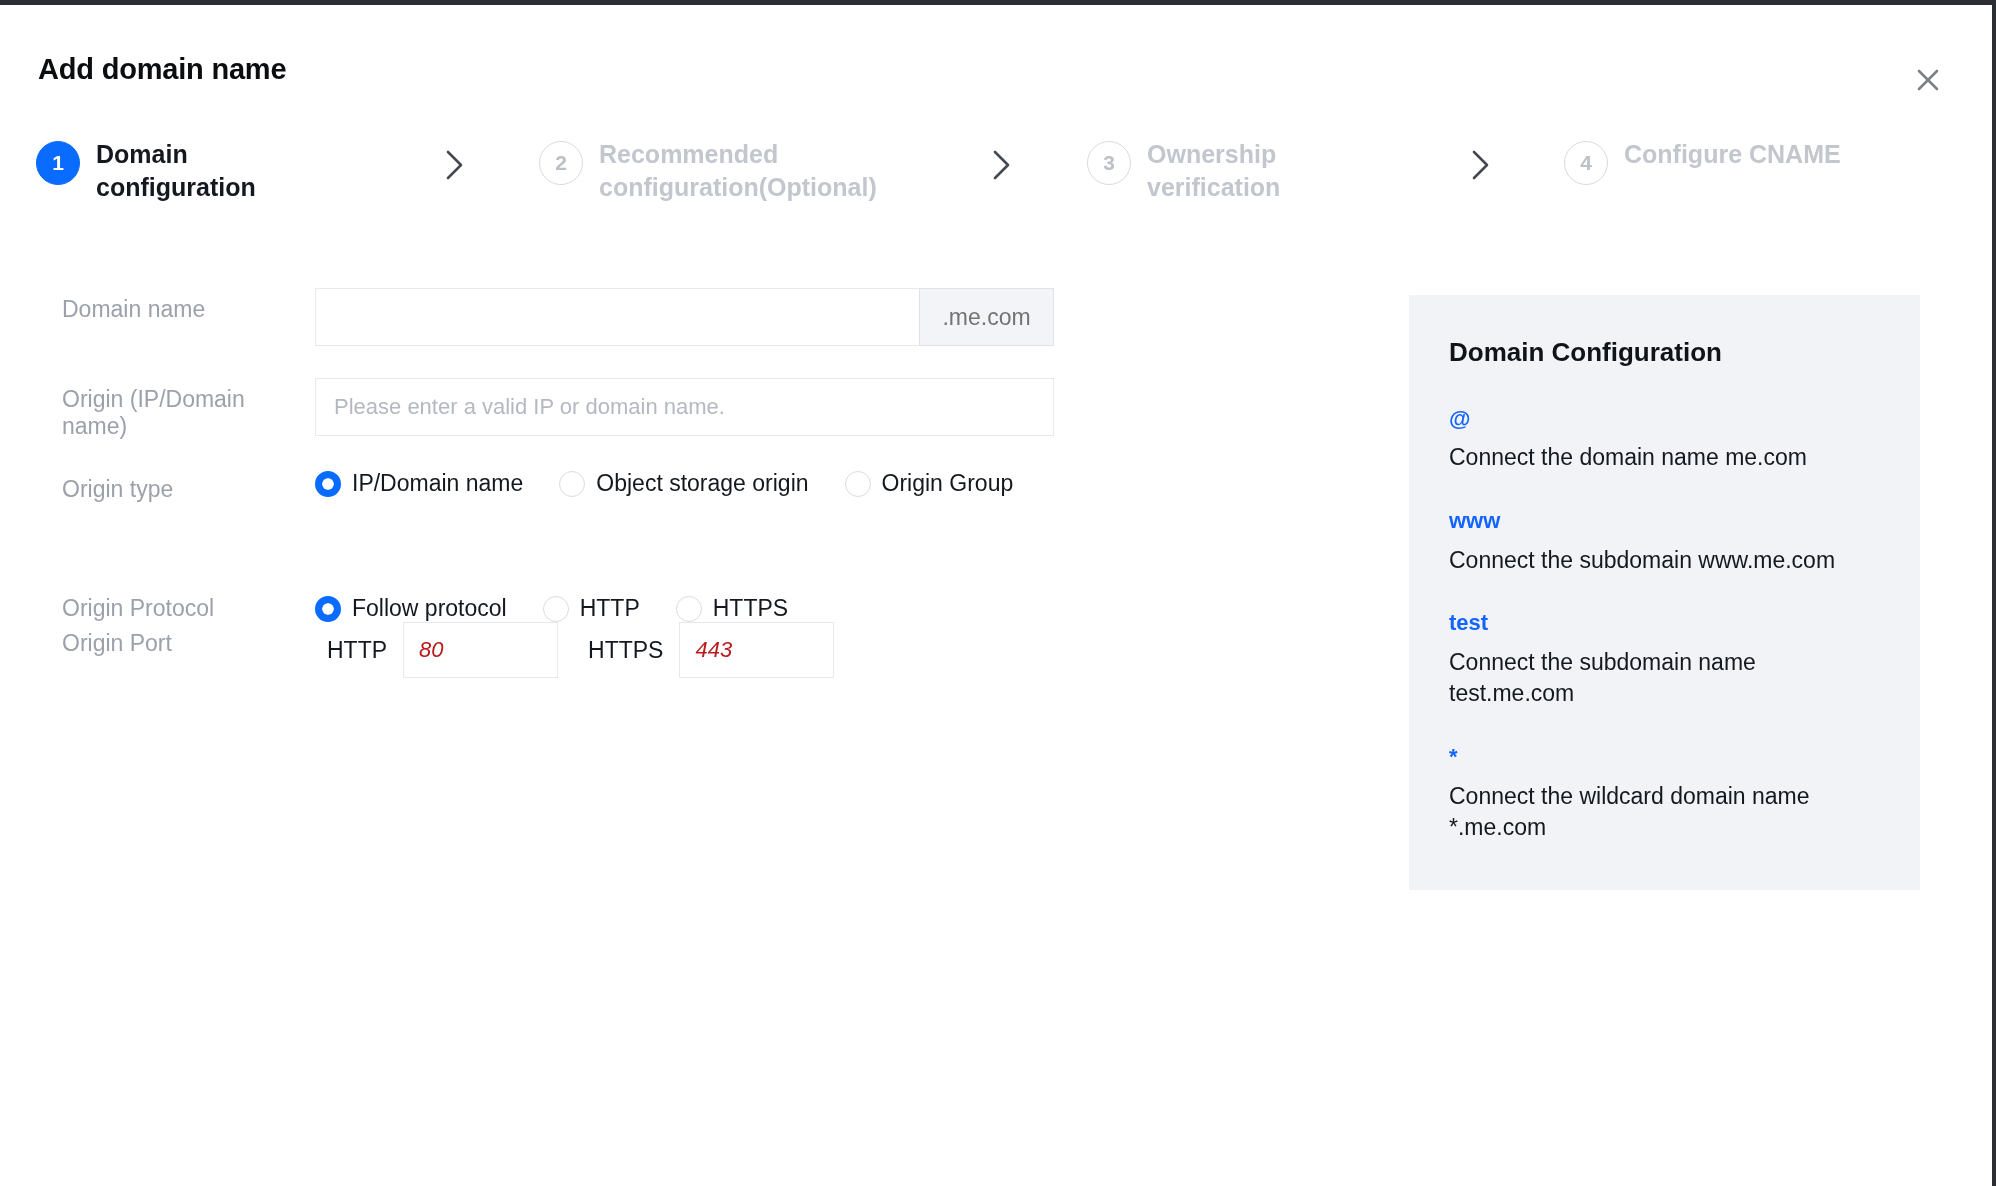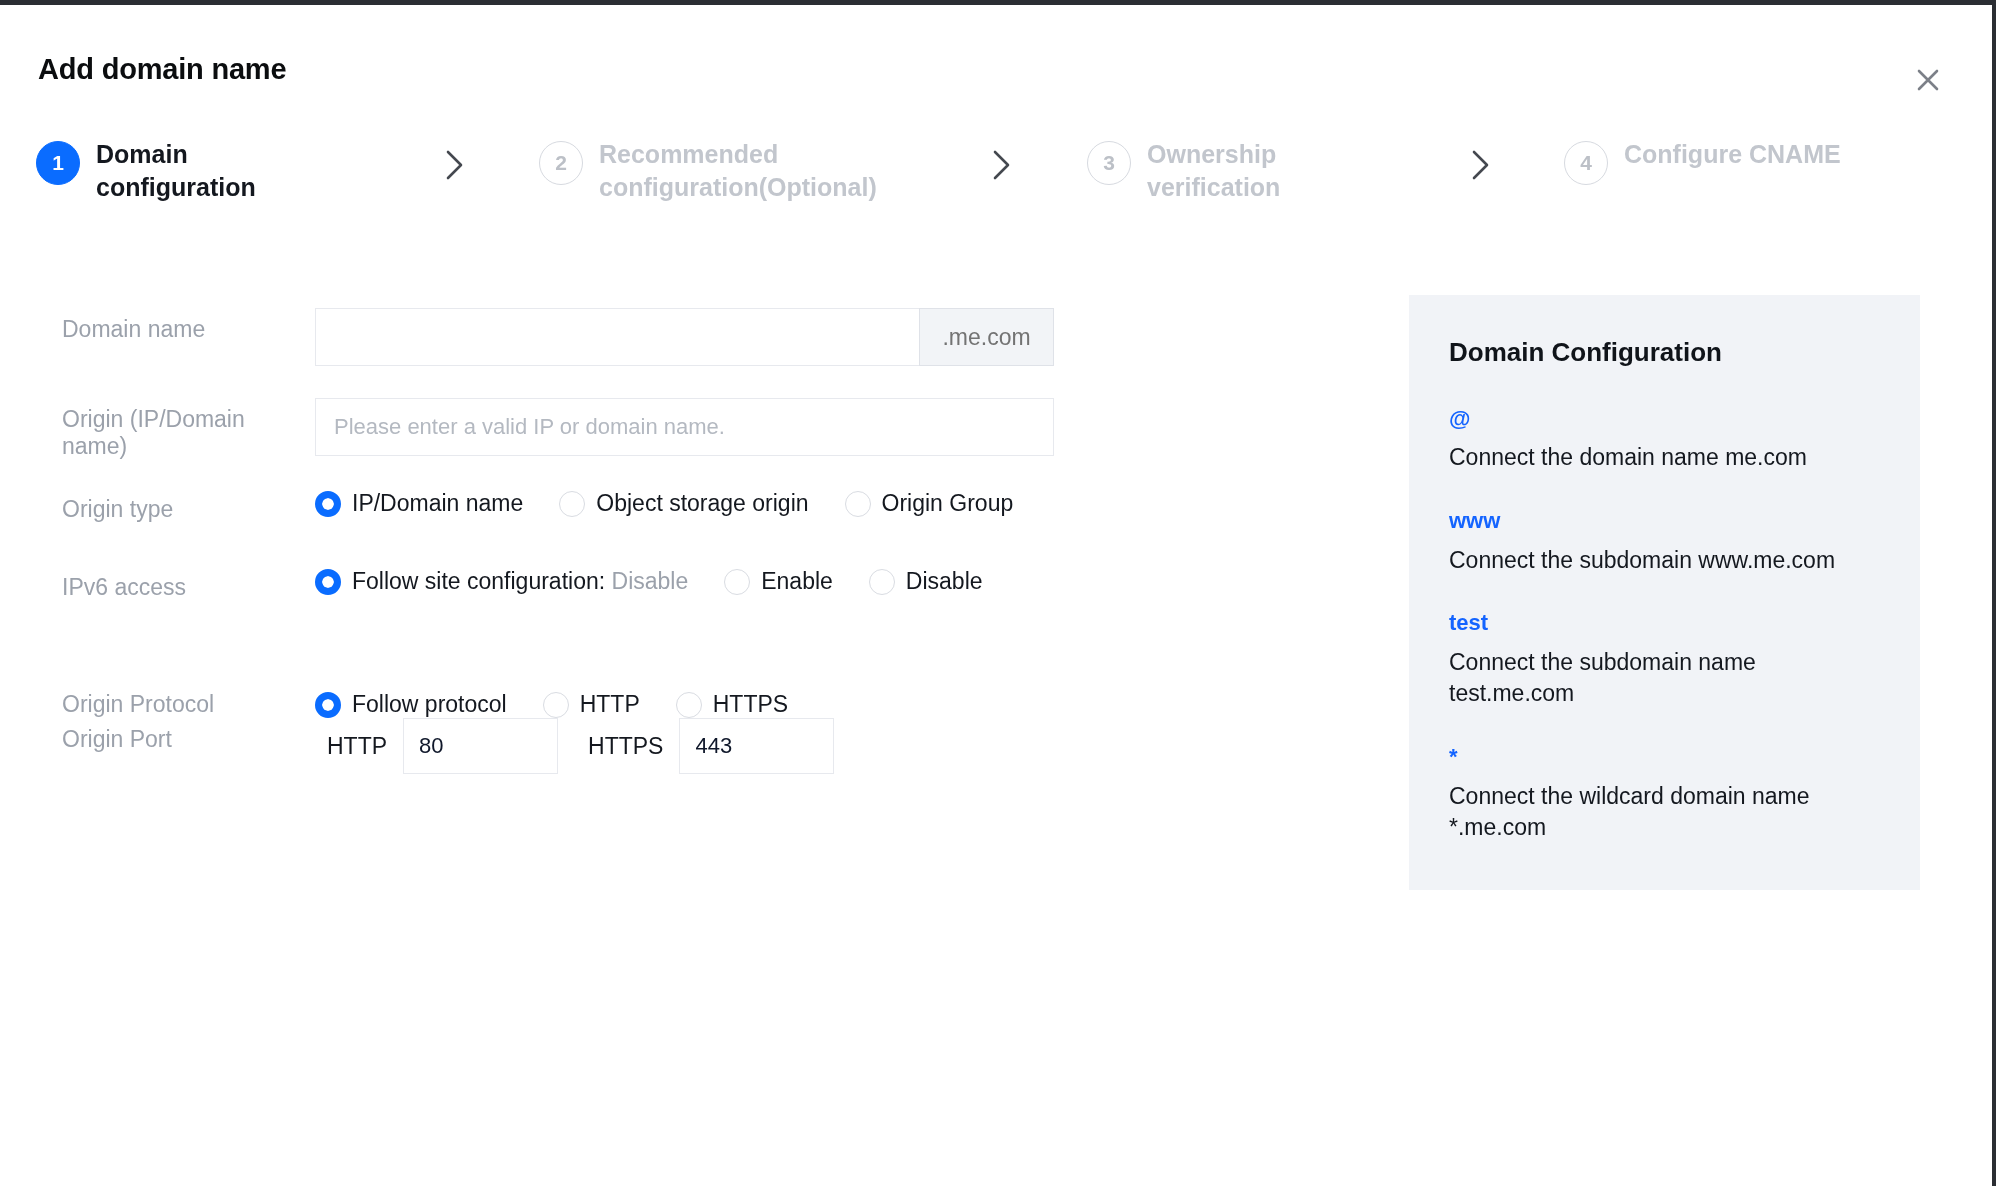--- a/index.html
+++ b/index.html
@@ -228,24 +228,25 @@
     color: #14181f;
     margin-right: 16px;
   }
   .port-input {
     width: 155px;
     height: 56px;
     border: 1px solid #e7e9ee;
     background: #ffffff;
     font-size: 22px;
     padding: 0 15px;
-    color: #0f172a;
+    color: #b91c1c;
     font-family: "Liberation Sans", sans-serif;
     outline: none;
     margin-right: 30px;
+    font-style: italic;
   }
   .port-input:last-child { margin-right: 0; }
 
   
   .side-panel {
     position: absolute;
     top: 290px;
     left: 1409px;
     width: 511px;
     background: #f1f3f7;
@@ -325,21 +326,21 @@
     </div>
 
     <div class="step" style="left:1528px; width:400px;">
       <div class="step-circle inactive">4</div>
       <div class="step-label inactive" style="max-width:330px;">Configure CNAME</div>
     </div>
   </div>
 
   <div class="form-area">
 
-    <div class="form-row" style="height:90px;margin-top:20px;">
+    <div class="form-row" style="height:90px;">
       <div class="row-label">Domain name</div>
       <div class="row-field">
         <div class="domain-input-wrap">
           <input class="domain-input" type="text" value="" placeholder="" style="">
           <div class="domain-suffix">.me.com</div>
         </div>
       </div>
     </div>
 
     <div class="form-row" style="height:90px;">
@@ -362,42 +363,20 @@
             <span class="radio-text">Object storage origin</span>
           </div>
           <div class="radio-opt">
             <span class="radio-dot off"></span>
             <span class="radio-text">Origin Group</span>
           </div>
         </div>
       </div>
     </div>
 
-    <div class="form-row" style="height:76px;">
-      <div class="row-label">IPv6 access</div>
-      <div class="row-field">
-        <div class="radio-group">
-          <div class="radio-opt">
-            <span class="radio-dot on"></span>
-            <span class="radio-text">
-              <span>Follow site configuration:</span>
-              <span class="muted">Disable</span>
-            </span>
-          </div>
-          <div class="radio-opt">
-            <span class="radio-dot off"></span>
-            <span class="radio-text">Enable</span>
-          </div>
-          <div class="radio-opt">
-            <span class="radio-dot off"></span>
-            <span class="radio-text">Disable</span>
-          </div>
-        </div>
-      </div>
-    </div>
 
     <div class="form-row" style="height:76px;align-items:flex-end;">
       <div class="row-label">Origin Protocol</div>
       <div class="row-field">
         <div class="radio-group">
           <div class="radio-opt">
             <span class="radio-dot on"></span>
             <span class="radio-text">Follow protocol</span>
           </div>
           <div class="radio-opt">

